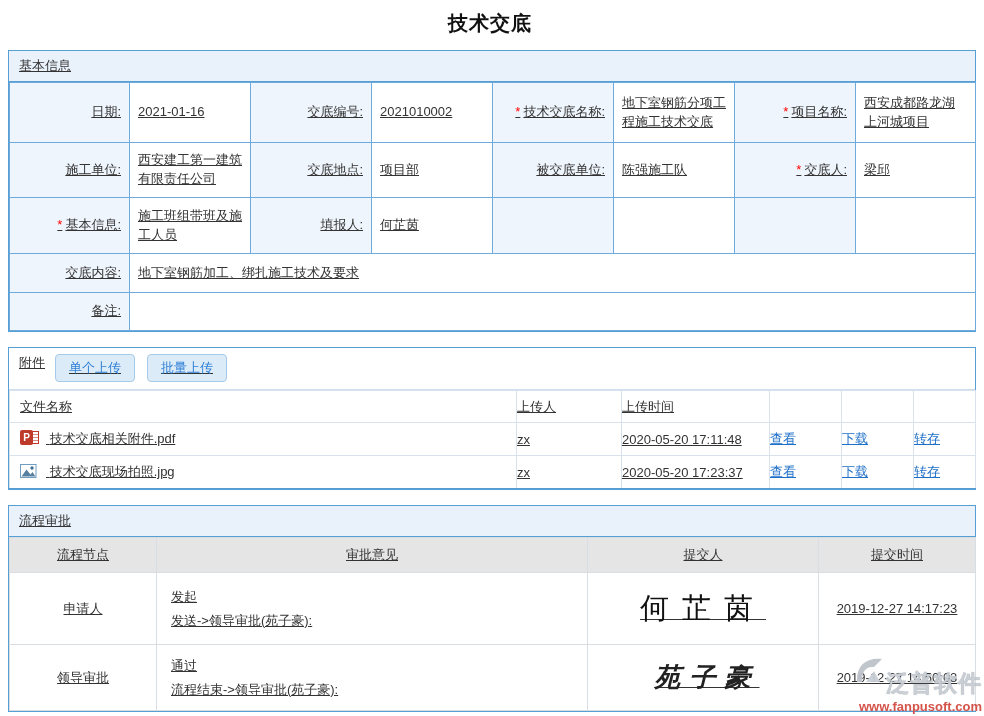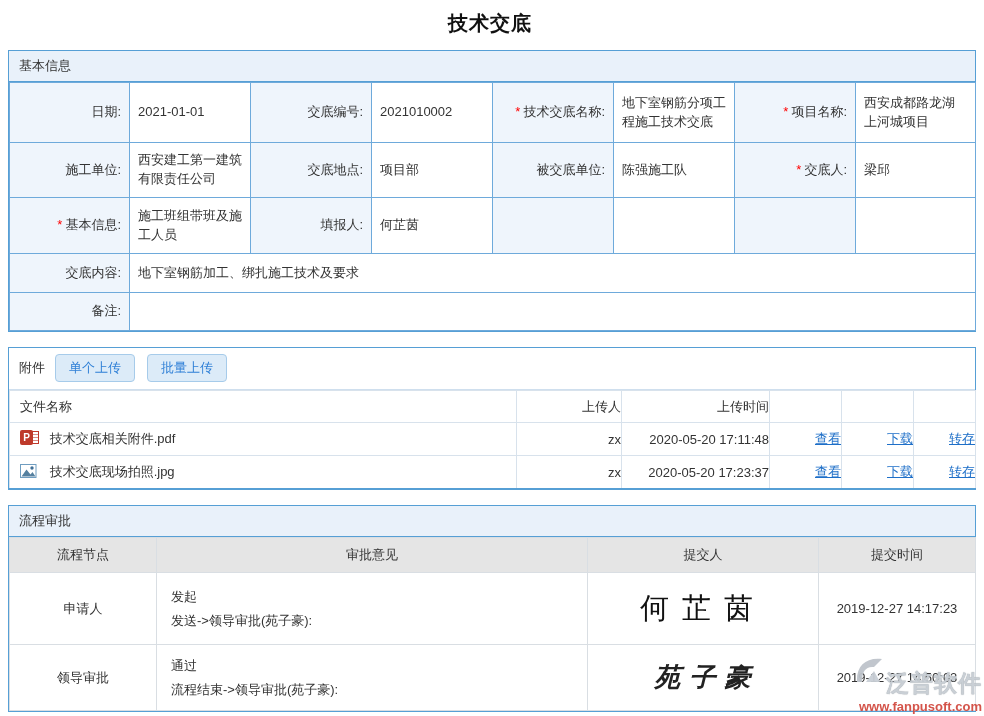--- a/index.html
+++ b/index.html
@@ -7,53 +7,53 @@
   body {
     width:984px; height:716px;
     font-family:"Liberation Sans","DejaVu Sans",sans-serif;
     font-size:13px; color:#333; position:relative; overflow:hidden;
   }
   .page-title {
     text-align:center; font-size:20px; font-weight:bold; color:#111;
     padding:10px 4px 13px 0; letter-spacing:1px;
   }
   .panel {
-    margin:0 8px; border:1px solid #569FD5; background:#fff;
+    margin:0 8px; border:1px solid #569FD5; background:#fff;text-decoration:underline;
   }
   .panel + .panel { margin-top:15px; }
   .panel-header {
     background:#E9F1FA; color:#333; padding:6px 10px; font-size:13px;
     border-bottom:1px solid #569FD5;
   }
 
   
   table { border-collapse:collapse; width:100%; table-layout:fixed; }
   .info-table td { border:1px solid #6EAADB; padding:4px 8px; line-height:1.45; vertical-align:middle; }
   .info-table td.lbl { background:#EFF5FC; text-align:right; white-space:nowrap; }
   .info-table td.val { background:#fff; text-align:left; word-break:break-all; }
   .info-table tr.r1 td { height:60px; }
   .info-table tr.r2 td { height:55px; }
   .info-table tr.r3 td { height:56px; }
   .info-table tr.r4 td { height:39px; }
   .info-table tr.r5 td { height:38px; }
   .star { color:#F00; margin-right:3px; }
 
   
-  .attach-bar { background:#fff; padding:6px 10px 7px 10px; display:flex; align-items:center; border-bottom:1px solid #CFDFEE; }
+  .attach-bar { background:#fff; padding:6px 10px 7px 10px; display:flex; align-items:flex-start; border-bottom:1px solid #CFDFEE; }
   .attach-title { margin-right:10px; }
   .up-btn {
     background:#DCEBF8; border:1px solid #A6CBEA; border-radius:4px;
     color:#2E7FD6; font-size:13px; padding:4px 13px; margin-right:12px;
     font-family:inherit; cursor:pointer;
   }
   .attach-table th, .attach-table td { border:1px solid #D8E2EC; font-weight:normal; }
   .attach-table th { height:32px; color:#333; background:#fff; }
   .attach-table td { height:33px; }
   .attach-table .c-name { text-align:left; padding-left:10px; }
-  .attach-table .c-mid  { text-align:right; }
+  .attach-table .c-mid  { text-align:left; }
   .attach-table a.act { color:#1E6FC8; text-decoration:underline; cursor:pointer; }
   .attach-table tr:last-child td { border-bottom-color:#569FD5; }
 
   .file-icon { display:inline-block; width:19px; height:16px; position:relative; vertical-align:-3px; margin-right:7px; }
   .pdf-page {
     position:absolute; right:0; top:1px; width:8px; height:13px;
     background:repeating-linear-gradient(#fff 0 2px, #D98C85 2px 3px);
     border:1px solid #C0392B;
   }
   .pdf-box {
@@ -96,21 +96,21 @@
         <col style="width:121px">
         <col style="width:121px">
       <col style="width:121px">
         <col style="width:121px">
         <col style="width:121px">
         <col style="width:120px">
     </colgroup>
     <tbody>
         <tr class="r1">
       <td class="lbl"><span>日期:</span></td>
-      <td class="val">2021-01-01</td>
+      <td class="val">2021-01-16</td>
       <td class="lbl"><span>交底编号:</span></td>
       <td class="val">2021010002</td>
       <td class="lbl"><span class="star">*</span><span>技术交底名称:</span></td>
       <td class="val">地下室钢筋分项工程施工技术交底</td>
       <td class="lbl"><span class="star">*</span><span>项目名称:</span></td>
       <td class="val">西安成都路龙湖上河城项目</td>
     </tr>
     <tr class="r2">
       <td class="lbl"><span>施工单位:</span></td>
       <td class="val">西安建工第一建筑有限责任公司</td>

